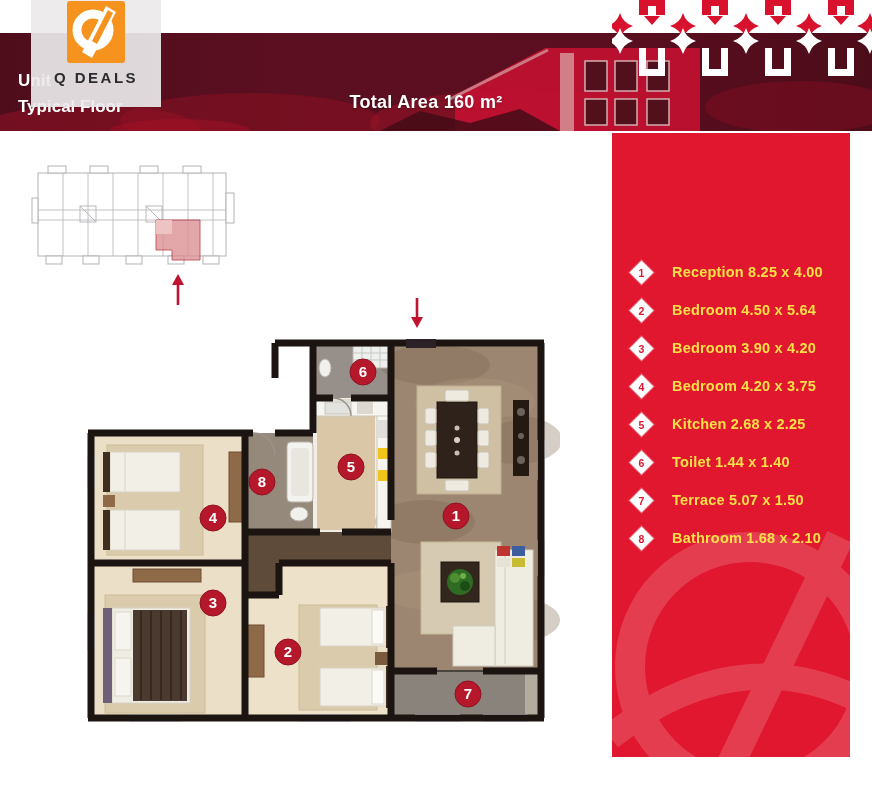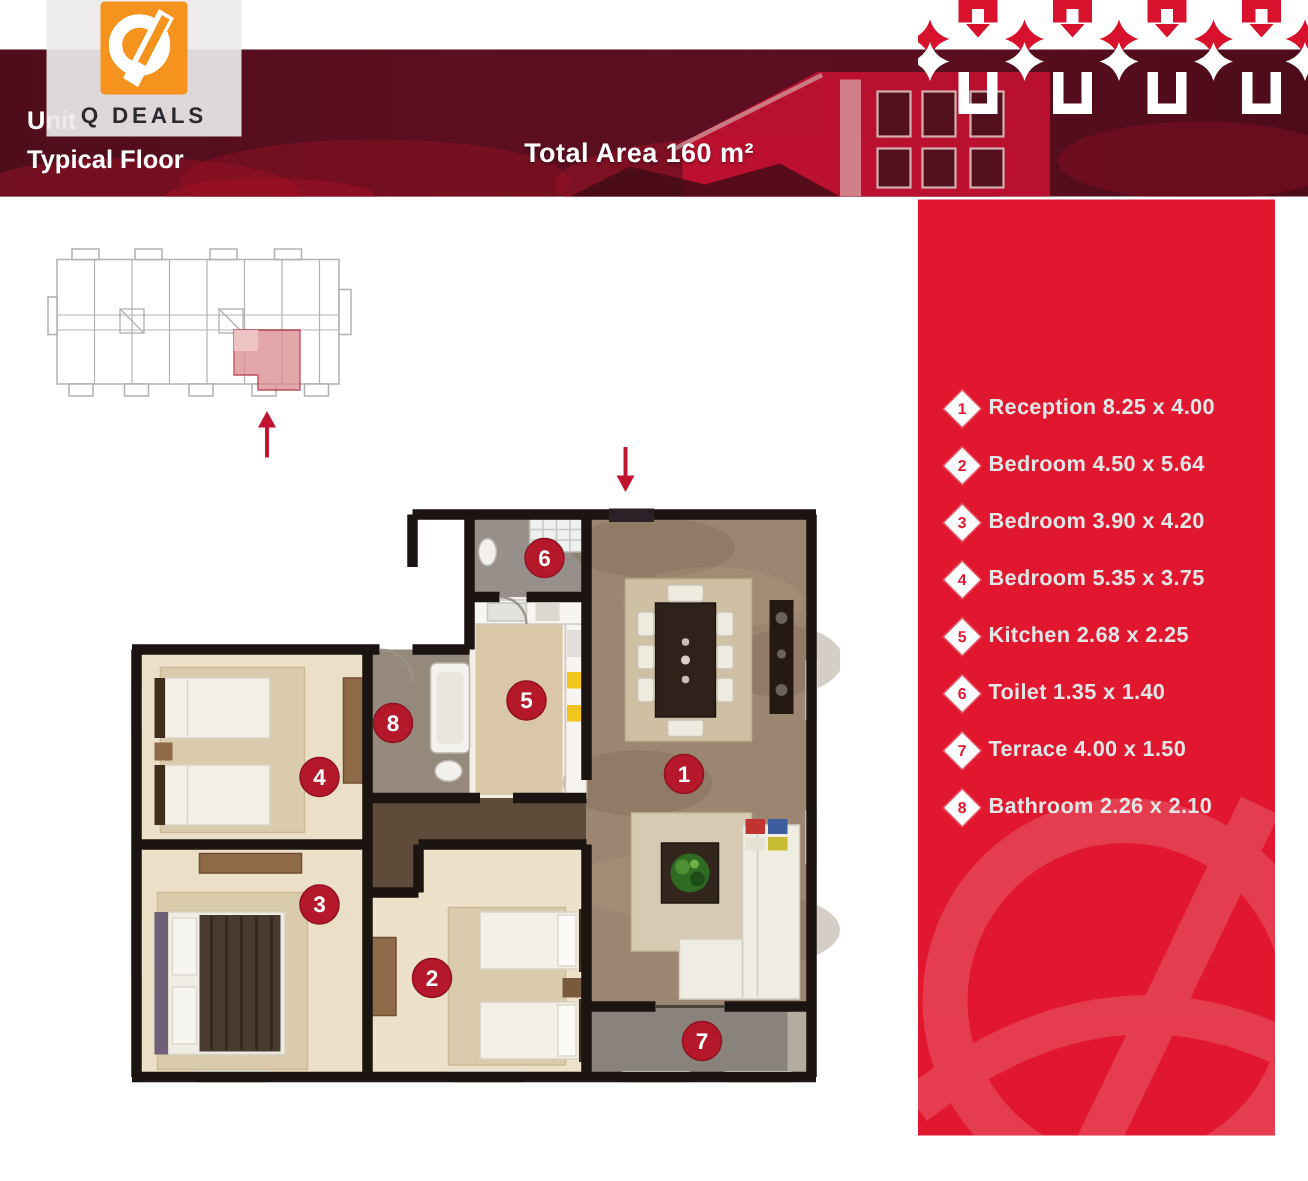--- a/index.html
+++ b/index.html
@@ -11,39 +11,39 @@
   .banner{position:absolute;left:0;top:33px;width:872px;height:98px;
           background:linear-gradient(90deg,#4f0d1c 0%,#5c0f20 35%,#5a0e1f 70%,#4d0c1a 100%);}
   .banner svg{position:absolute;left:0;top:0;}
   .banner-title{position:absolute;left:0;top:59px;width:852px;text-align:center;
                 color:#ffffff;font-size:18px;font-weight:bold;letter-spacing:.3px;
                 text-shadow:0 1px 2px rgba(0,0,0,.35);}
   .unit-label{position:absolute;left:18px;top:38px;color:#fff;font-size:17px;font-weight:bold;}
   .floor-label{position:absolute;left:18px;top:64px;color:#fff;font-size:17px;font-weight:bold;}
 
   
-  .logo-card{position:absolute;left:31px;top:0;width:130px;height:91px;
+  .logo-card{position:absolute;left:31px;top:0;width:130px;height:107px;
              background:rgba(236,233,234,0.92);display:flex;flex-direction:column;
              align-items:center;}
   .brand{margin-top:3px;color:#2b2a2e;font-size:15px;font-weight:bold;letter-spacing:2.5px;}
 
   
   .ornament{position:absolute;right:0;top:0;}
 
   
   .sidebar{position:absolute;left:612px;top:133px;width:238px;height:624px;
            background:#e0172e;overflow:hidden;}
   .sidebar .watermark{position:absolute;right:-60px;bottom:-70px;}
   .room-list{list-style:none;margin:0;padding:120px 0 0 21px;position:relative;}
   .room-item{height:38px;display:flex;align-items:center;}
   .diamond{width:17px;height:17px;background:#ffffff;transform:rotate(45deg);
            display:flex;align-items:center;justify-content:center;flex:0 0 17px;
            box-shadow:0 0 0 1px rgba(255,255,255,.25);}
   .diamond span{transform:rotate(-45deg);color:#e0172e;font-size:10.5px;font-weight:bold;}
-  .room-label{margin-left:9px;color:#e5e5e5;font-size:14.5px;font-weight:bold;letter-spacing:.2px;}
+  .room-label{margin-left:22px;color:#fde047;font-size:14.5px;font-weight:bold;letter-spacing:.2px;}
 
   
   .keyplan{position:absolute;left:28px;top:158px;}
   .floorplan{position:absolute;left:85px;top:290px;}
 </style>
 </head>
 <body>
 
 <div id="stage">
 
@@ -391,42 +391,42 @@
       <li class="room-item">
         <span class="diamond">
             <span>3</span>
           </span>
         <span class="room-label">Bedroom 3.90 x 4.20</span>
       </li>
       <li class="room-item">
         <span class="diamond">
             <span>4</span>
           </span>
-        <span class="room-label">Bedroom 5.35 x 3.75</span>
+        <span class="room-label">Bedroom 4.20 x 3.75</span>
       </li>
       <li class="room-item">
         <span class="diamond">
             <span>5</span>
           </span>
         <span class="room-label">Kitchen 2.68 x 2.25</span>
       </li>
       <li class="room-item">
         <span class="diamond">
             <span>6</span>
           </span>
-        <span class="room-label">Toilet 1.35 x 1.40</span>
+        <span class="room-label">Toilet 1.44 x 1.40</span>
       </li>
       <li class="room-item">
         <span class="diamond">
             <span>7</span>
           </span>
-        <span class="room-label">Terrace 4.00 x 1.50</span>
+        <span class="room-label">Terrace 5.07 x 1.50</span>
       </li>
       <li class="room-item">
         <span class="diamond">
             <span>8</span>
           </span>
-        <span class="room-label">Bathroom 2.26 x 2.10</span>
+        <span class="room-label">Bathroom 1.68 x 2.10</span>
       </li>
     </ul>
   </div>
 
 </div>
 
 </body></html>

